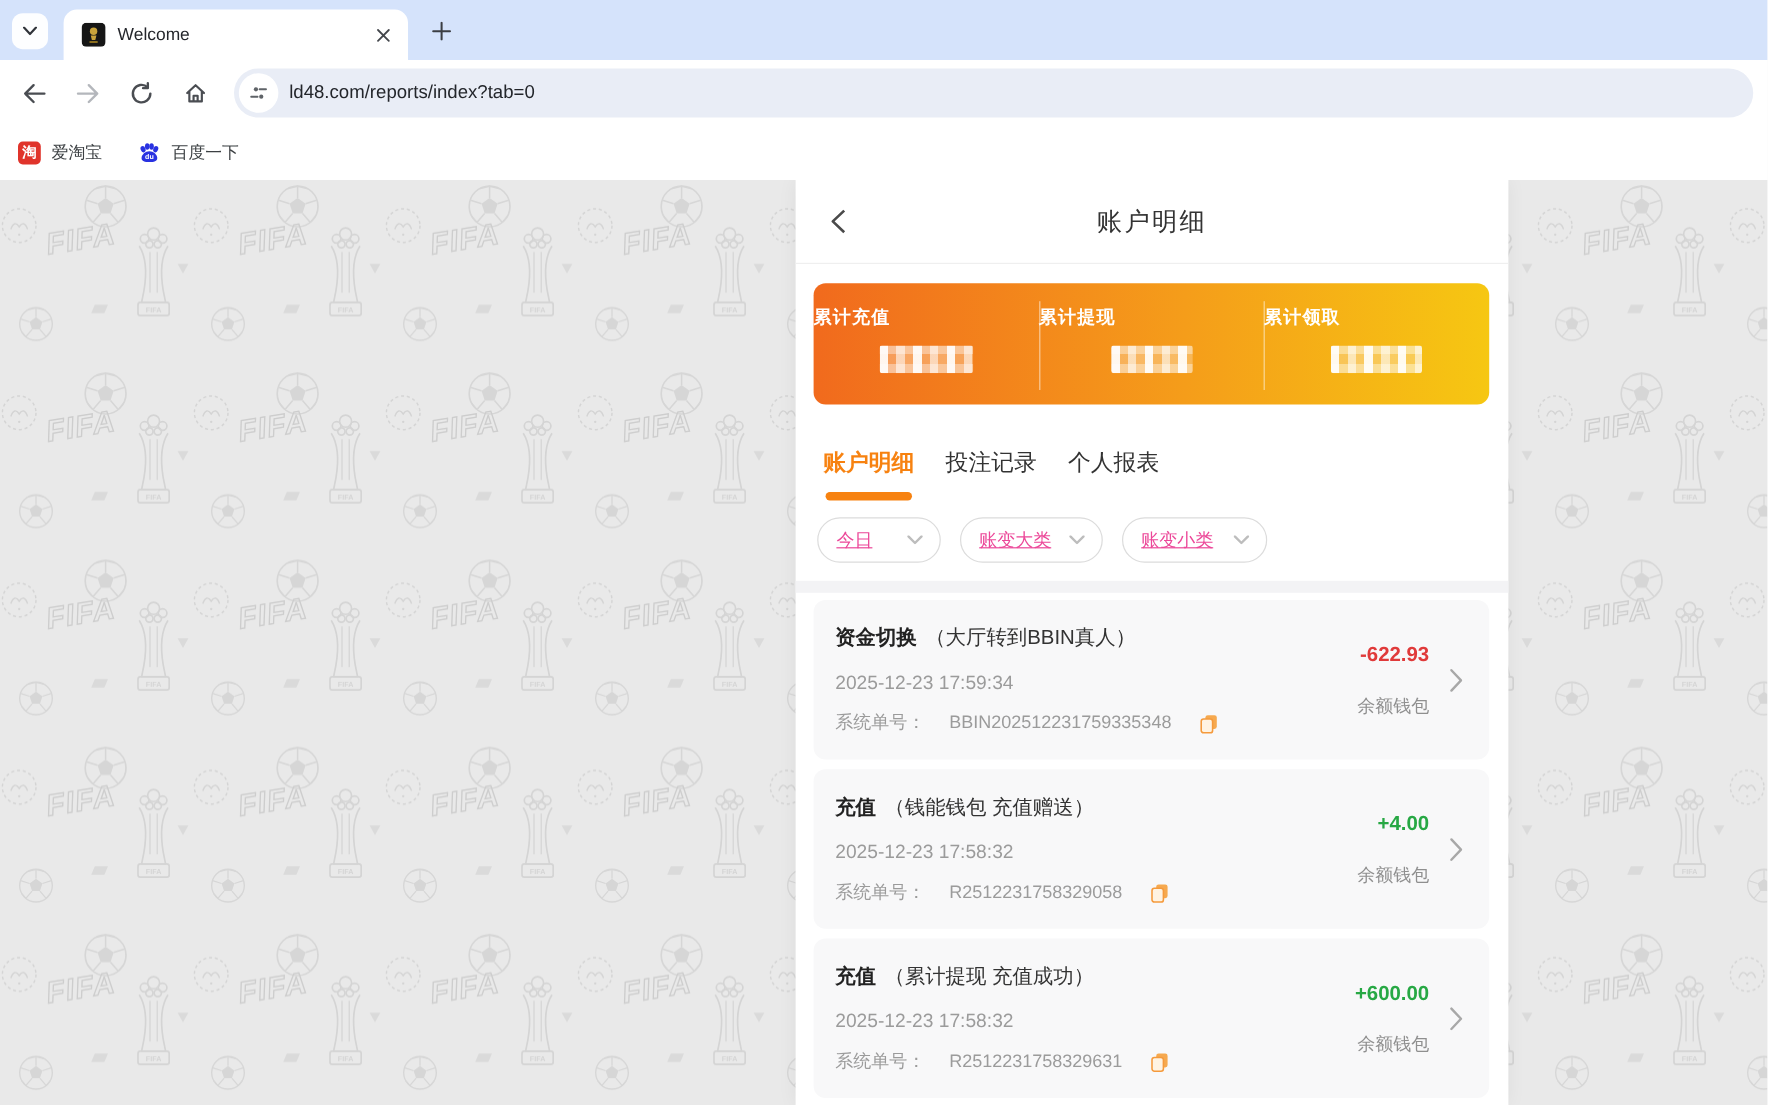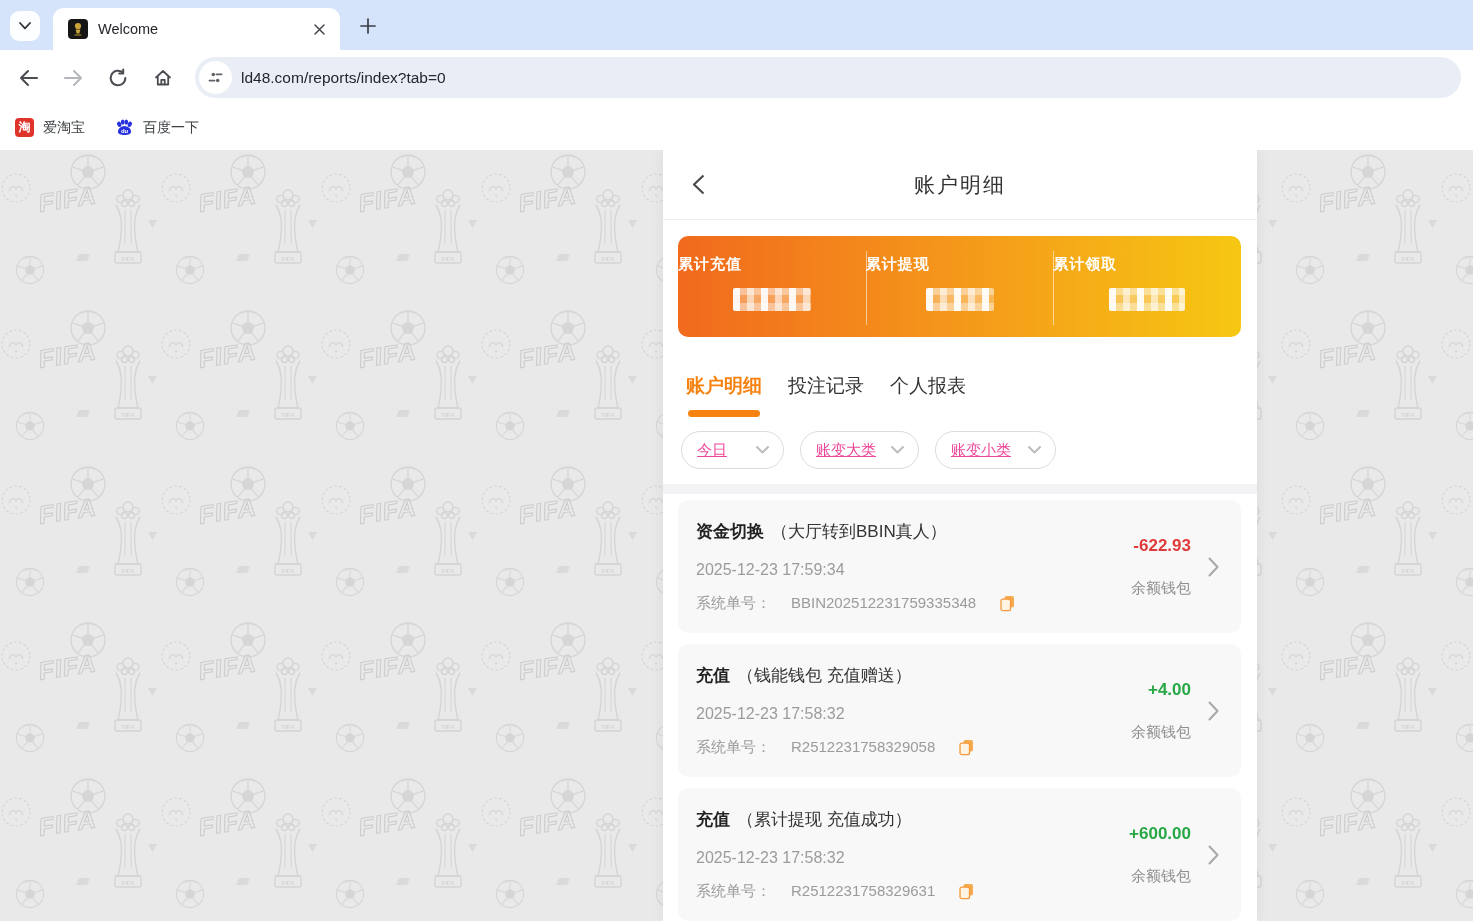--- a/index.html
+++ b/index.html
@@ -68,21 +68,21 @@
   .ptab.active .ptab-underline { background:#f78210; }
 
   .filters-row { display:flex; gap:16px; padding:14px 0 15px 18px; }
   .filter-pill { height:38px; border:1px solid #dcdcdc; background:#fff; border-radius:19px; cursor:pointer;
     display:flex; align-items:center; justify-content:space-between; padding:0 14px 0 15px; }
   .filter-pill:nth-child(1){ width:103px; } .filter-pill:nth-child(2){ width:119px; } .filter-pill:nth-child(3){ width:121px; }
   .filter-label { font-size:15px; color:#ec4899;text-decoration:underline; }
 
   .section-sep { flex:0 0 10px; background:#f3f3f5; }
 
-  .tx-list { flex:1; padding:6px 16px 0 15px; display:flex; flex-direction:column; gap:8px; overflow:hidden;justify-content:space-between; }
+  .tx-list { flex:1; padding:6px 16px 0 15px; display:flex; flex-direction:column; gap:8px; overflow:hidden; }
   .tx-card { background:#f8f8f9; border-radius:10px; padding:20px 120px 20px 18px; position:relative; flex:0 0 auto; }
   .tx-title { font-size:17px; color:#222; line-height:23px; }
   .tx-type { font-weight:700; margin-right:7px; }
   .tx-detail { color:#333; }
   .tx-time { margin-top:16px; font-size:16px; color:#9b9b9b; line-height:21px; }
   .tx-order { margin-top:13px; font-size:15px; color:#9b9b9b; display:flex; align-items:center; gap:24px; line-height:20px; }
   .tx-right { position:absolute; right:50px; top:50%; transform:translateY(-50%);
     display:flex; flex-direction:column; align-items:flex-end; gap:23px; }
   .tx-amount { font-size:17px;font-weight:bold; }
   .tx-wallet { font-size:15px; color:#8f8f8f; }

